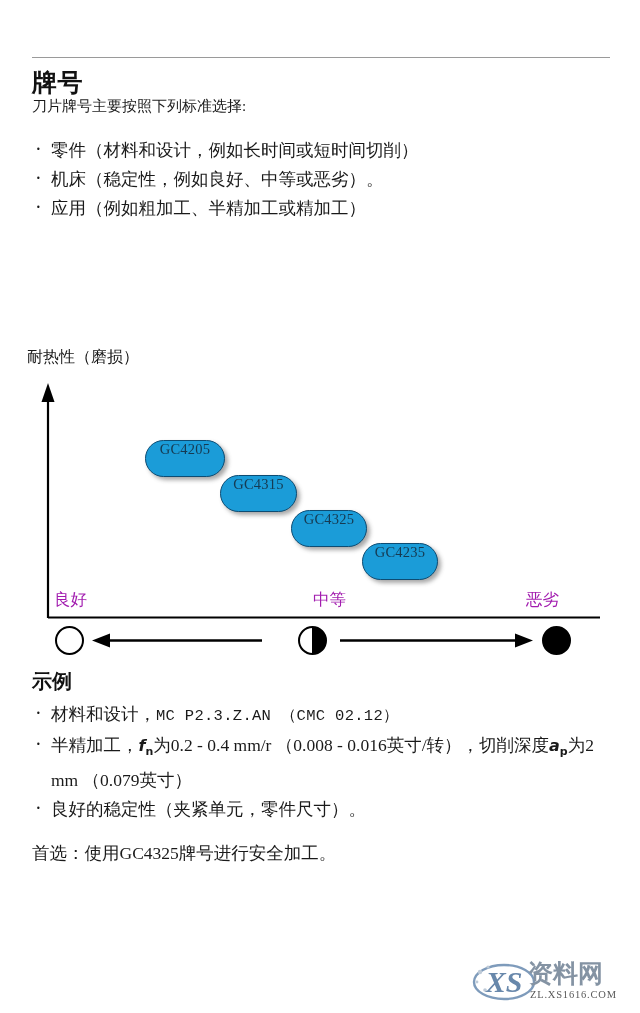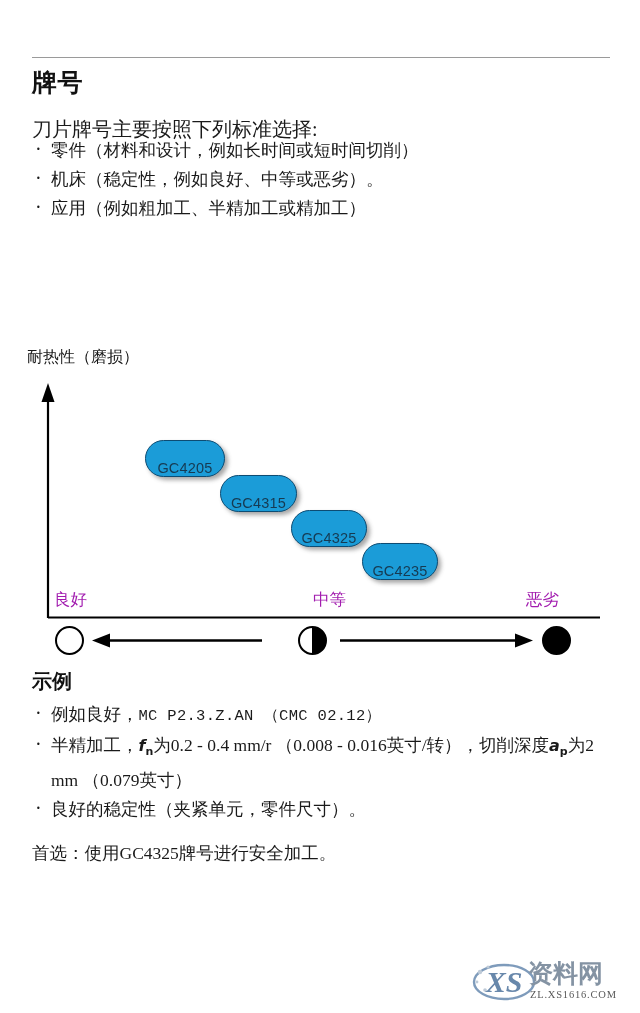--- a/index.html
+++ b/index.html
@@ -41,23 +41,23 @@
     line-height: 30px;
     font-weight: bold;
     letter-spacing: 0.5px;
     font-family: "DejaVu Sans", "Liberation Sans", sans-serif;
     color: #111;
   }
 
   .intro {
     position: absolute;
     left: 32px;
-    top: 115px;
+    top: 92px;
     width: 580px;
-    font-size: 20px;
+    font-size: 15px;
     line-height: 29px;
     color: #1a1a1a;
   }
 
   ul.bullets {
     list-style: none;
     margin: 0;
     padding: 0;
   }
   ul.bullets li {
@@ -110,25 +110,25 @@
     top: 0;
   }
 
   .badge {
     position: absolute;
     box-sizing: border-box;
     background: #1b9cd8;
     border: 1.6px solid #0d4c73;
     border-radius: 999px;
     color: #163a52;
-    font-family: Liberation Sans, sans-serif;
+    font-family: Liberation Serif, serif;
     font-size: 14.5px;
     letter-spacing: 0.2px;
     display: flex;
-    align-items: flex-end;
+    align-items: flex-start;
     justify-content: center;
     box-shadow: 3px 3px 4px rgba(60,60,60,0.45);
   }
 
   .tick-label {
     position: absolute;
     font-size: 16.5px;
     line-height: 20px;
     color: #a21caf;
     white-space: nowrap;
@@ -290,21 +290,21 @@
 
     <div class="cond-sym sym-open"></div>
     <div class="cond-sym sym-half"></div>
     <div class="cond-sym sym-filled"></div>
   </div>
 
   <div class="h2">示例</div>
 
   <ul class="bullets example-list">
     <li>
-      <span>例如良好，</span><span class="mono">MC P2.3.Z.AN （CMC 02.12）</span>
+      <span>材料和设计，</span><span class="mono">MC P2.3.Z.AN （CMC 02.12）</span>
     </li>
     <li>
       <span>半精加工，</span><span class="var"><span>f</span><sub>n</sub></span><span>为0.2 - 0.4 mm/r （0.008 - 0.016英寸/转），切削深度</span><span class="var"><span>a</span><sub>p</sub></span><span>为2 mm （0.079英寸）</span>
     </li>
     <li>良好的稳定性（夹紧单元，零件尺寸）。</li>
   </ul>
 
   <div class="para para-1">首选：使用GC4325牌号进行安全加工。</div>
 
   <div class="watermark">

